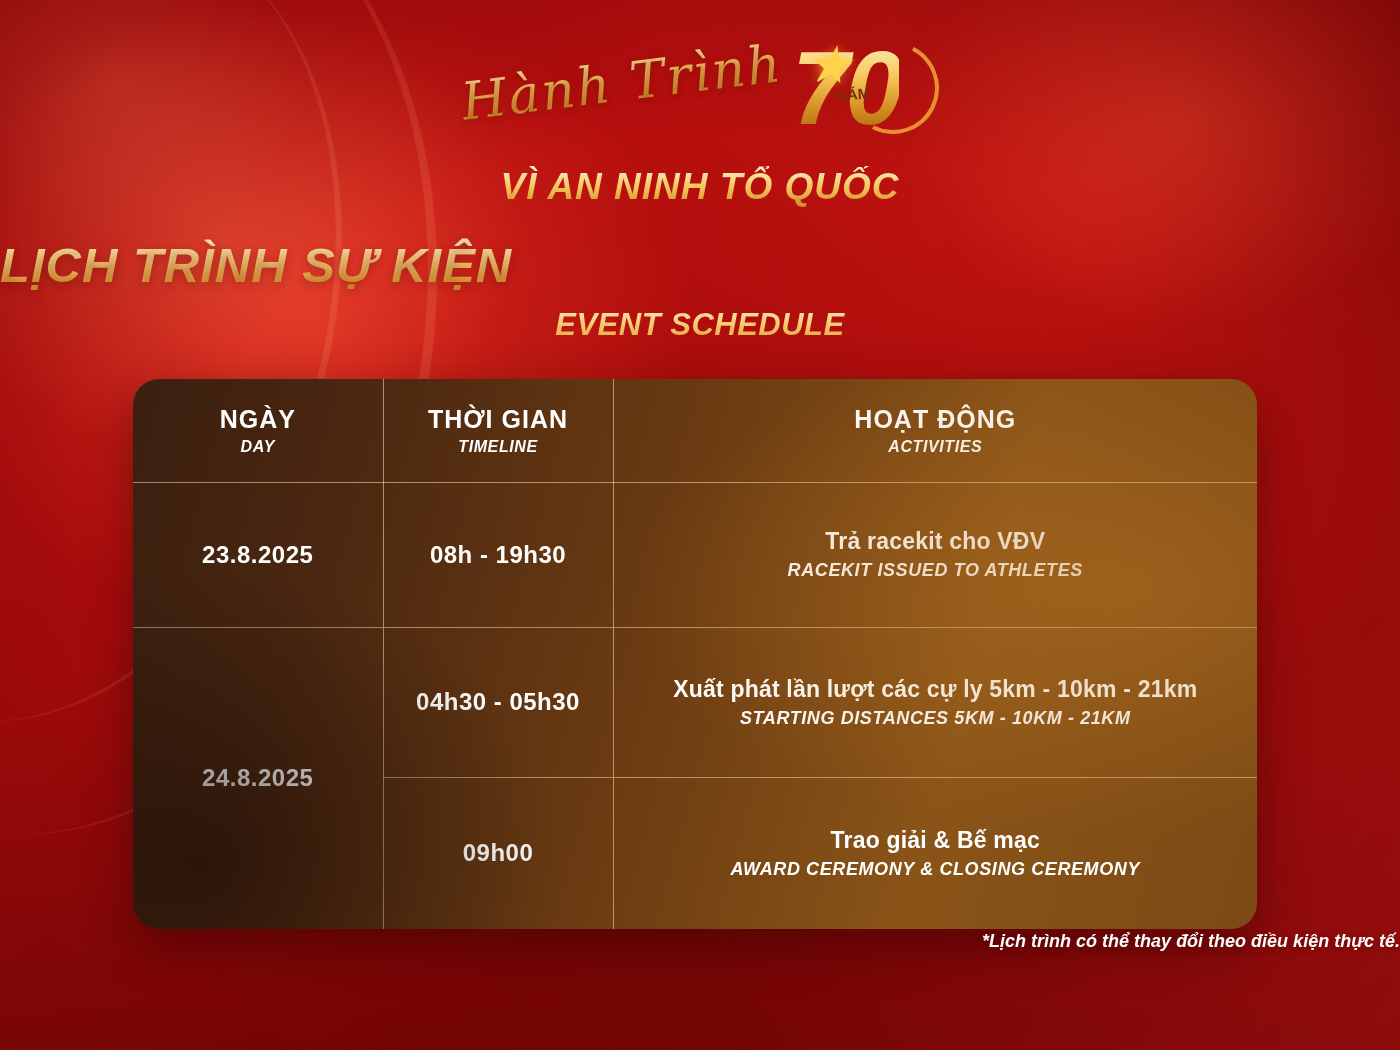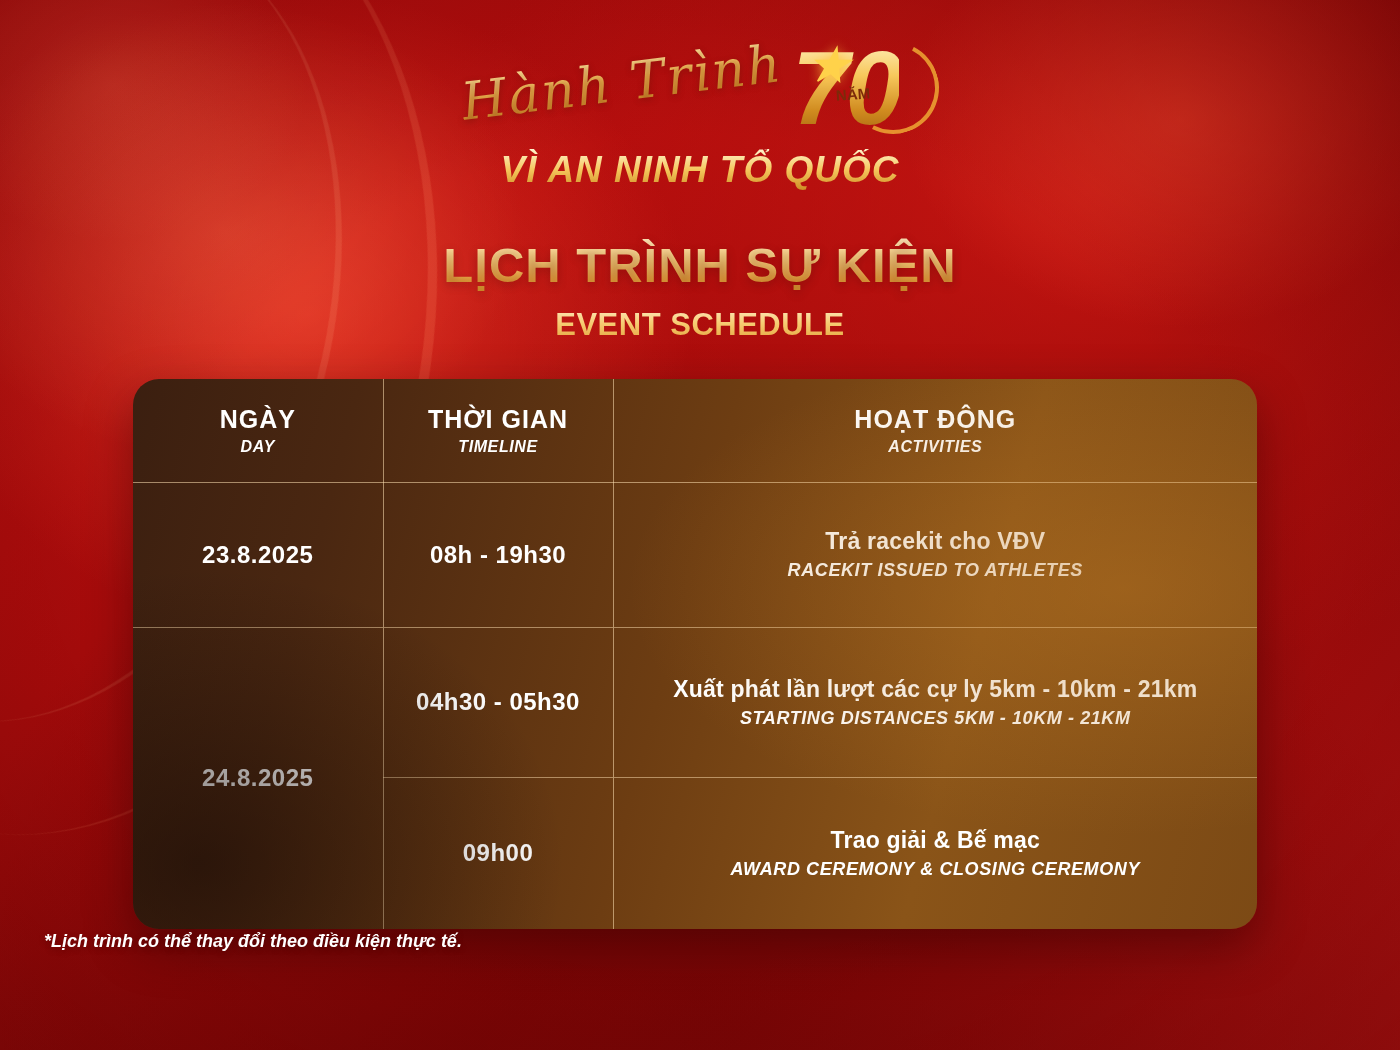--- a/index.html
+++ b/index.html
@@ -173,53 +173,54 @@
     width: 92px; height: 92px;
     border: 4px solid transparent;
     border-right-color: rgba(235,160,50,0.95);
     border-bottom-color: rgba(235,160,50,0.95);
     border-radius: 50%;
     margin-left: -54px;
     transform: rotate(-18deg);
     opacity: .95;
   }
   .slogan {
-    margin-top: 1px;
+    margin-top: 18px;
     font-size: 37px;
     font-weight: bold;
     font-style: italic;
     letter-spacing: 1px;
     background: linear-gradient(180deg, #fff4cd 0%, #f5c65c 50%, #cd8a22 100%);
     -webkit-background-clip: text;
     background-clip: text;
     color: transparent;
   }
 
   
   .title-main {
     position: absolute;
     top: 237px;
     left: 0; right: 0;
-    text-align: center;
     font-size: 49px;
     font-weight: bold;
+    font-style: italic;
     letter-spacing: 1px;
     background: linear-gradient(180deg, #ffe7bb 0%, #fbd27e 40%, #e8a33f 75%, #d08c28 100%);
     -webkit-background-clip: text;
     background-clip: text;
     color: transparent;
     text-shadow: 0 3px 10px rgba(70,10,0,0.30);
   }
   .title-sub {
     position: absolute;
     top: 307px;
     left: 0; right: 0;
     text-align: center;
     font-size: 31px;
     font-weight: bold;
+    font-style: italic;
     letter-spacing: 0.5px;
     background: linear-gradient(180deg, #ffe9c2 0%, #f7cc72 45%, #e3a139 100%);
     -webkit-background-clip: text;
     background-clip: text;
     color: transparent;
   }
 
   
   .table-wrap {
     position: absolute;
@@ -304,22 +305,22 @@
     pointer-events: none;
     background:
       radial-gradient(ellipse 760px 380px at 88% 38%, rgba(190,120,35,0.42), rgba(0,0,0,0) 65%),
       radial-gradient(ellipse 520px 420px at 6% 88%, rgba(20,8,4,0.55), rgba(0,0,0,0) 70%);
   }
 
   
   .note {
     position: absolute;
     top: 928px;
-    left: 0; right: 0;
-    text-align: left;
+    left: 12px; right: 0;
+    text-align: right;
     color: #ffffff;
     font-size: 18px;
     font-weight: bold;
     font-style: italic;
     line-height: 1.5;
     text-shadow: 0 2px 6px rgba(60,0,0,0.4);
     padding-left: 44px;
   }
 </style>
 </head>

